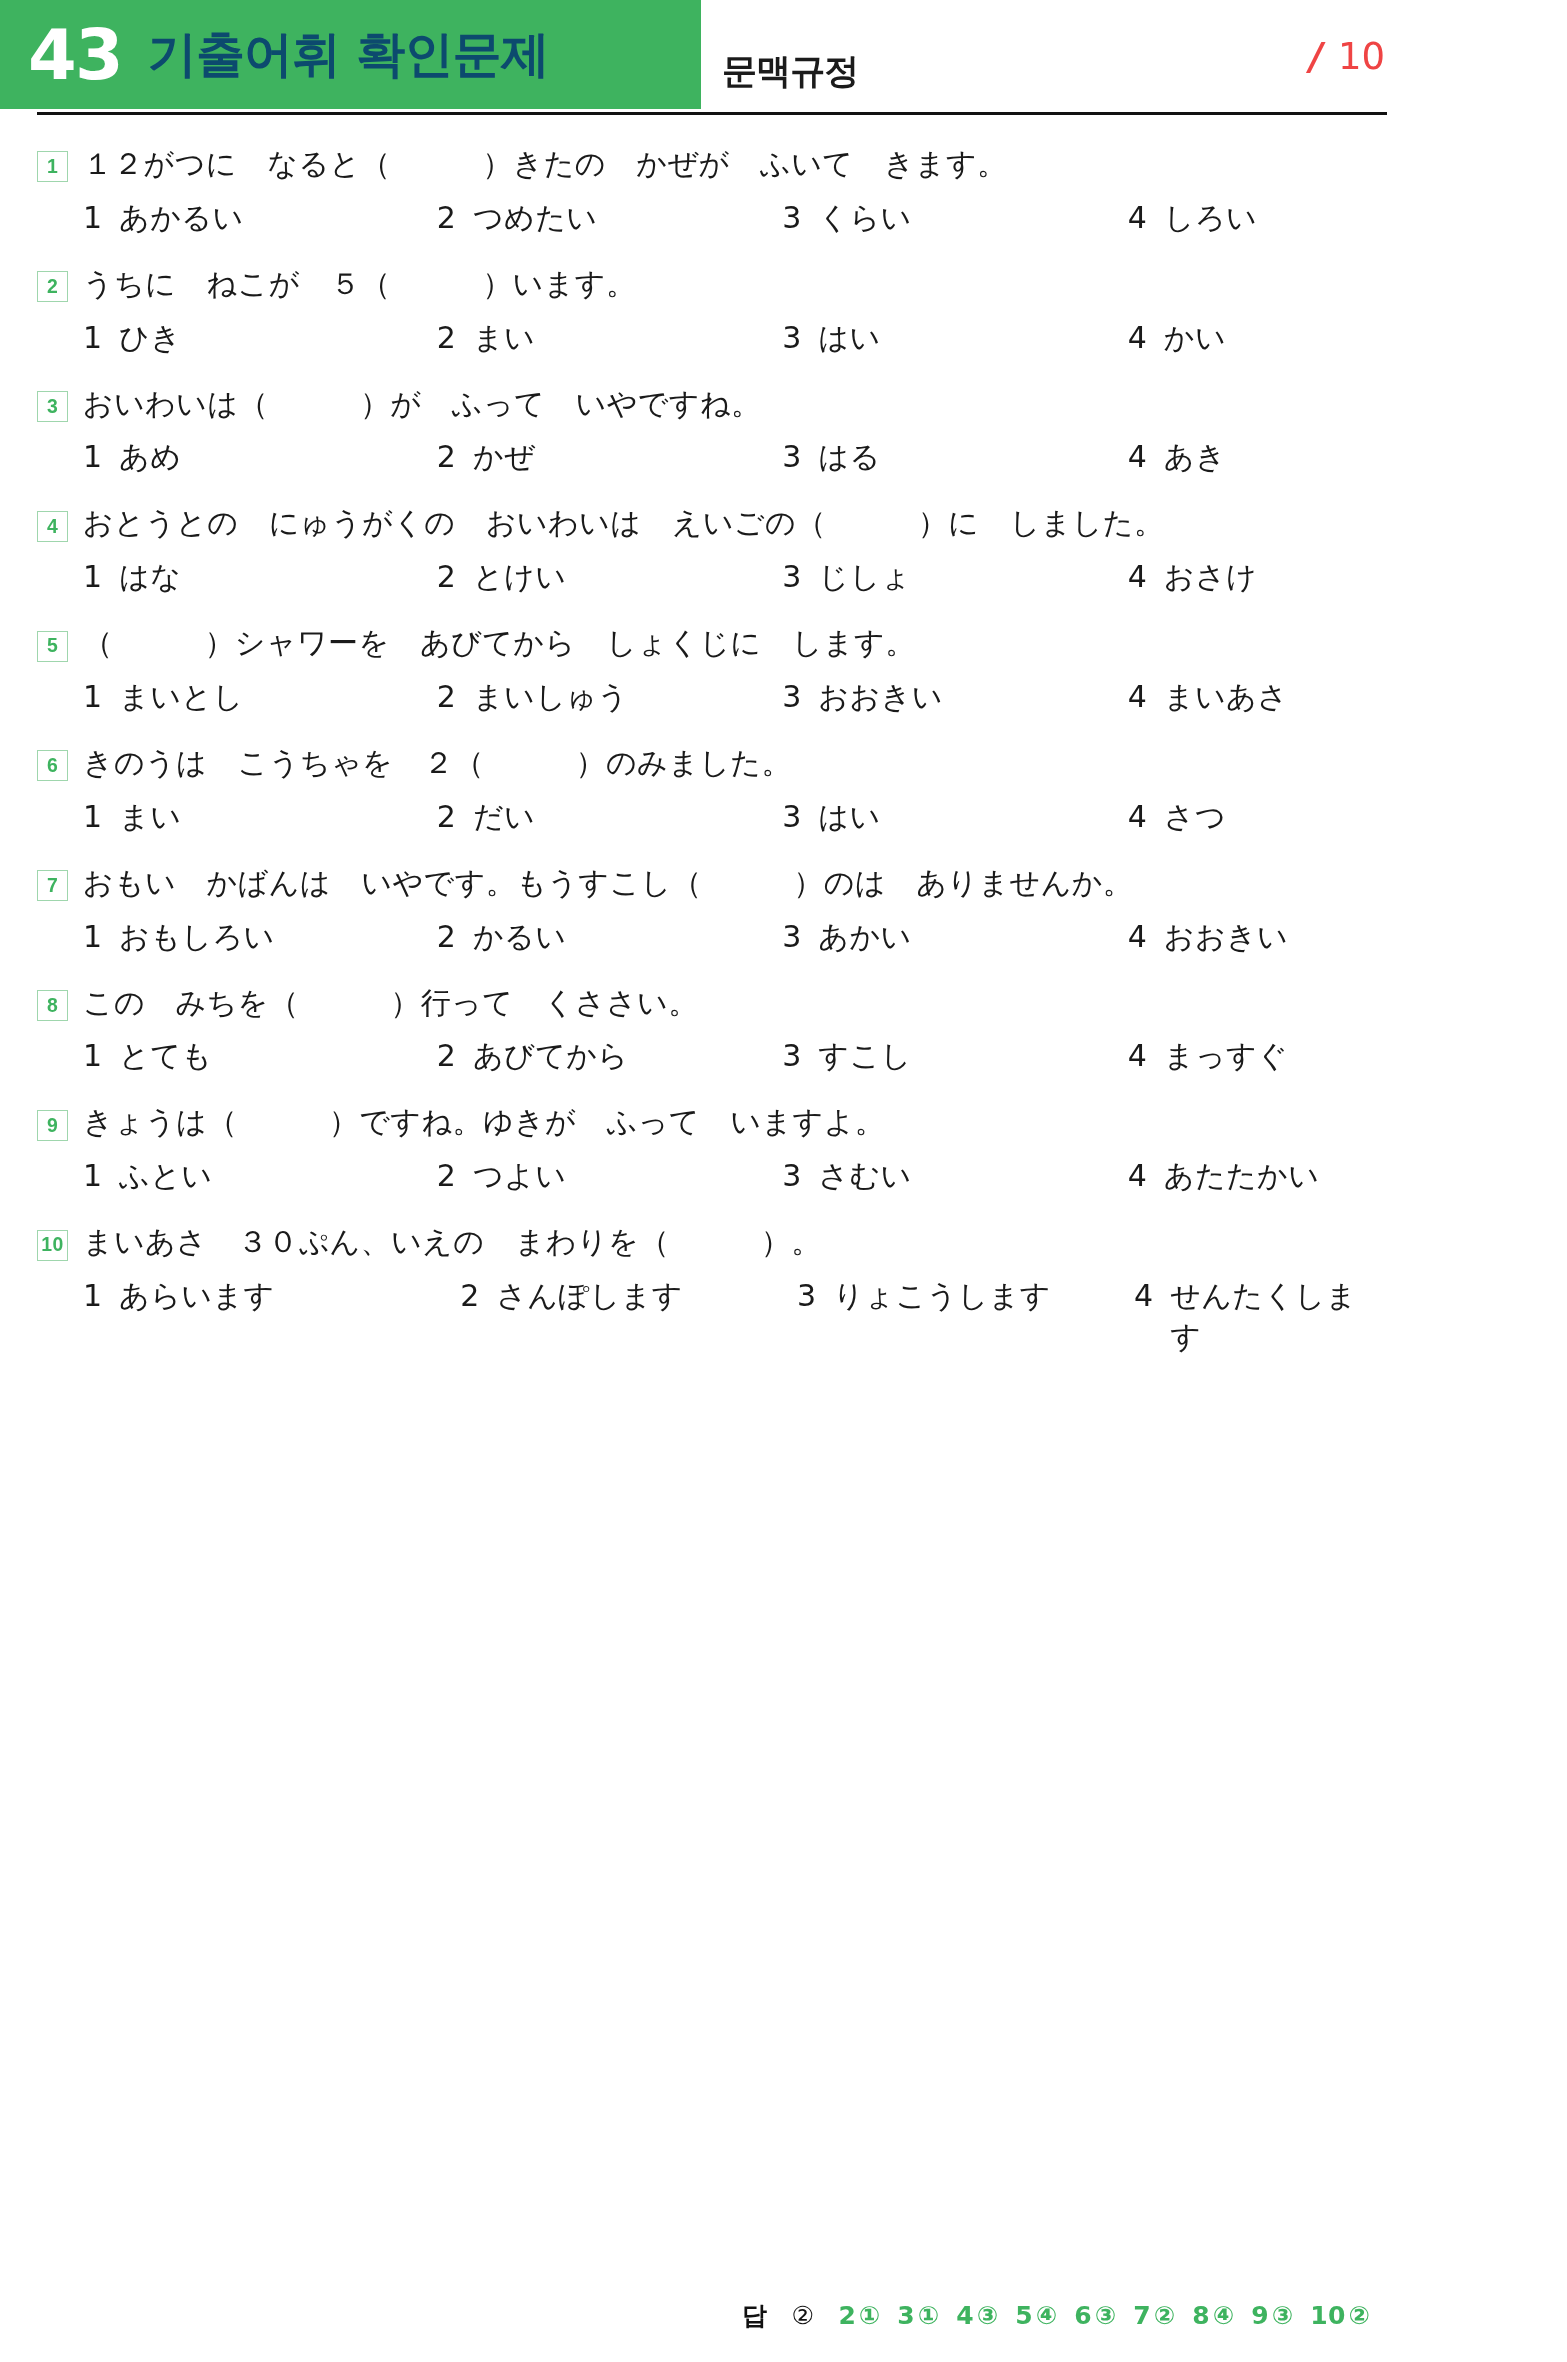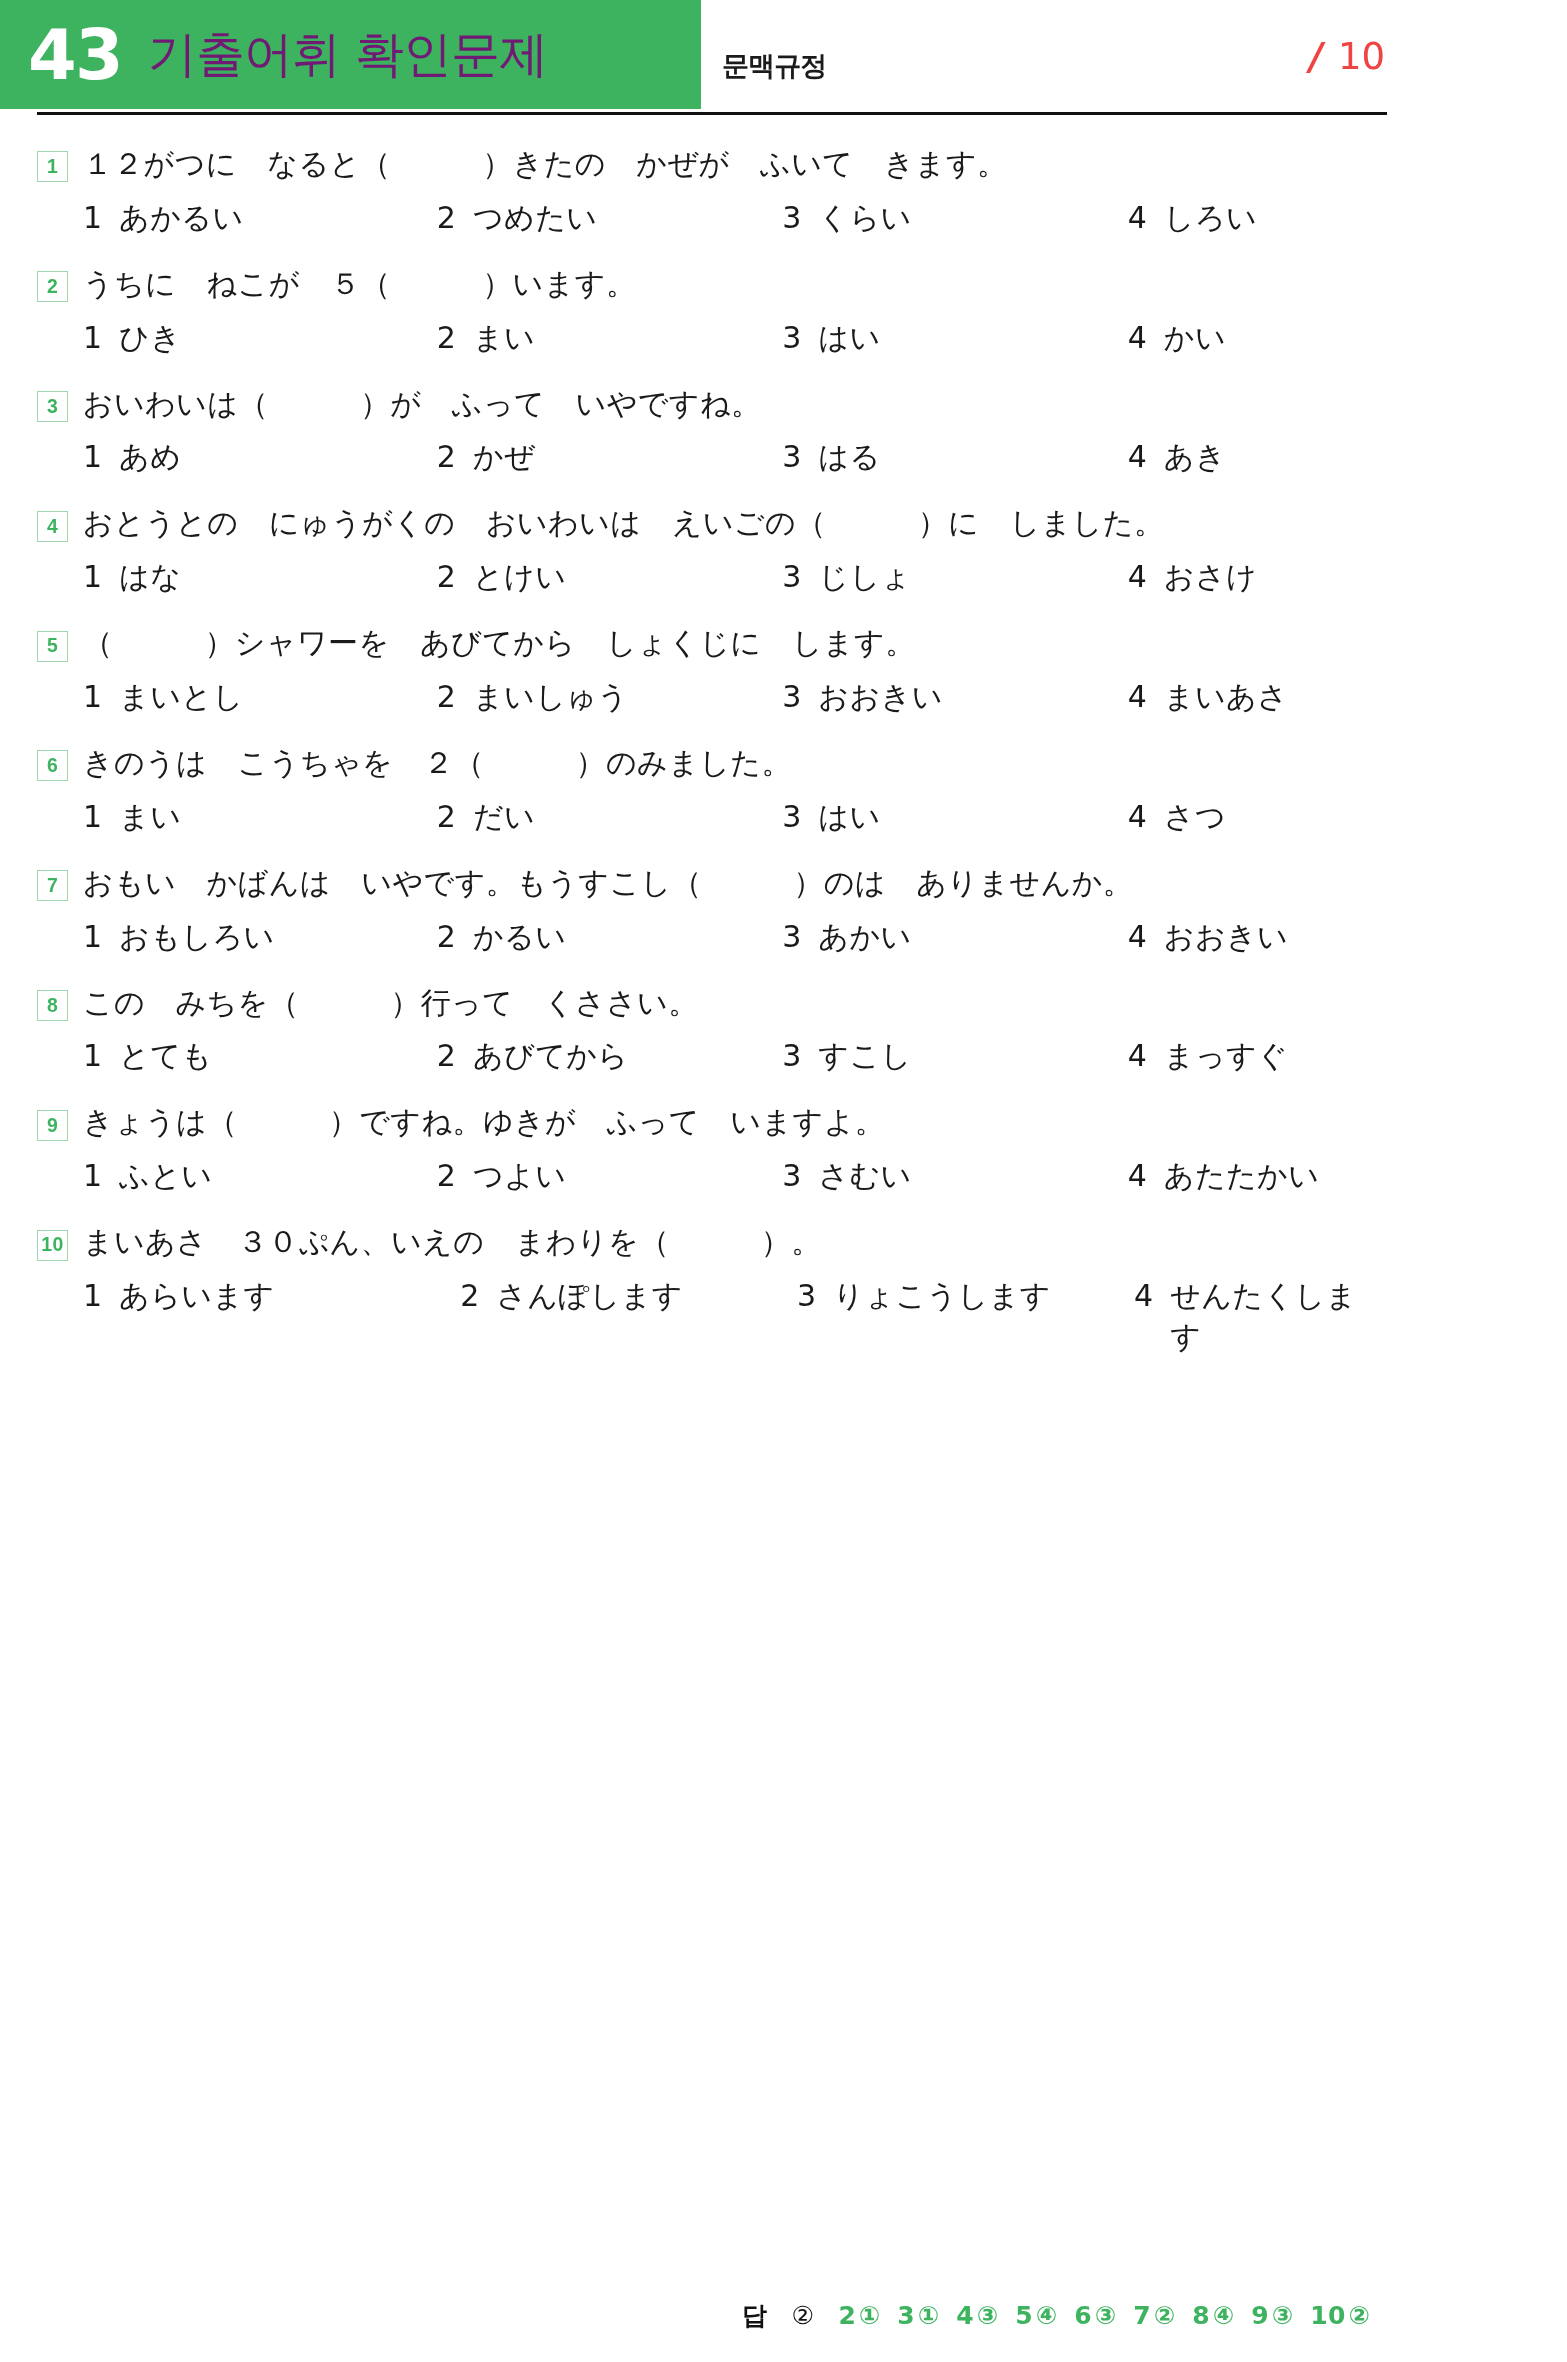--- a/index.html
+++ b/index.html
@@ -55,30 +55,30 @@
   .header-number {
     font-size: 70px;
     font-weight: bold;
     color: #ffffff;
     letter-spacing: -1.8px;
     line-height: 1;
     margin-right: 26px;
   }
   .header-title {
     font-size: 49px;
-    font-weight: normal;
-    color: #701a75;
+    font-weight: bold;
+    color: #0c4a6e;
     line-height: 1;
     letter-spacing: -0.9px;
   }
   .header-sub {
     position: absolute;
     left: 722px;
     top: 48px;
-    font-size: 27px;
+    font-size: 35px;
     font-weight: bold;
     color: #1b1b1b;
     letter-spacing: -0.9px;
   }
   .header-score {
     position: absolute;
     right: 39px;
     top: 35px;
     font-size: 37px;
     color: #ef4444;

